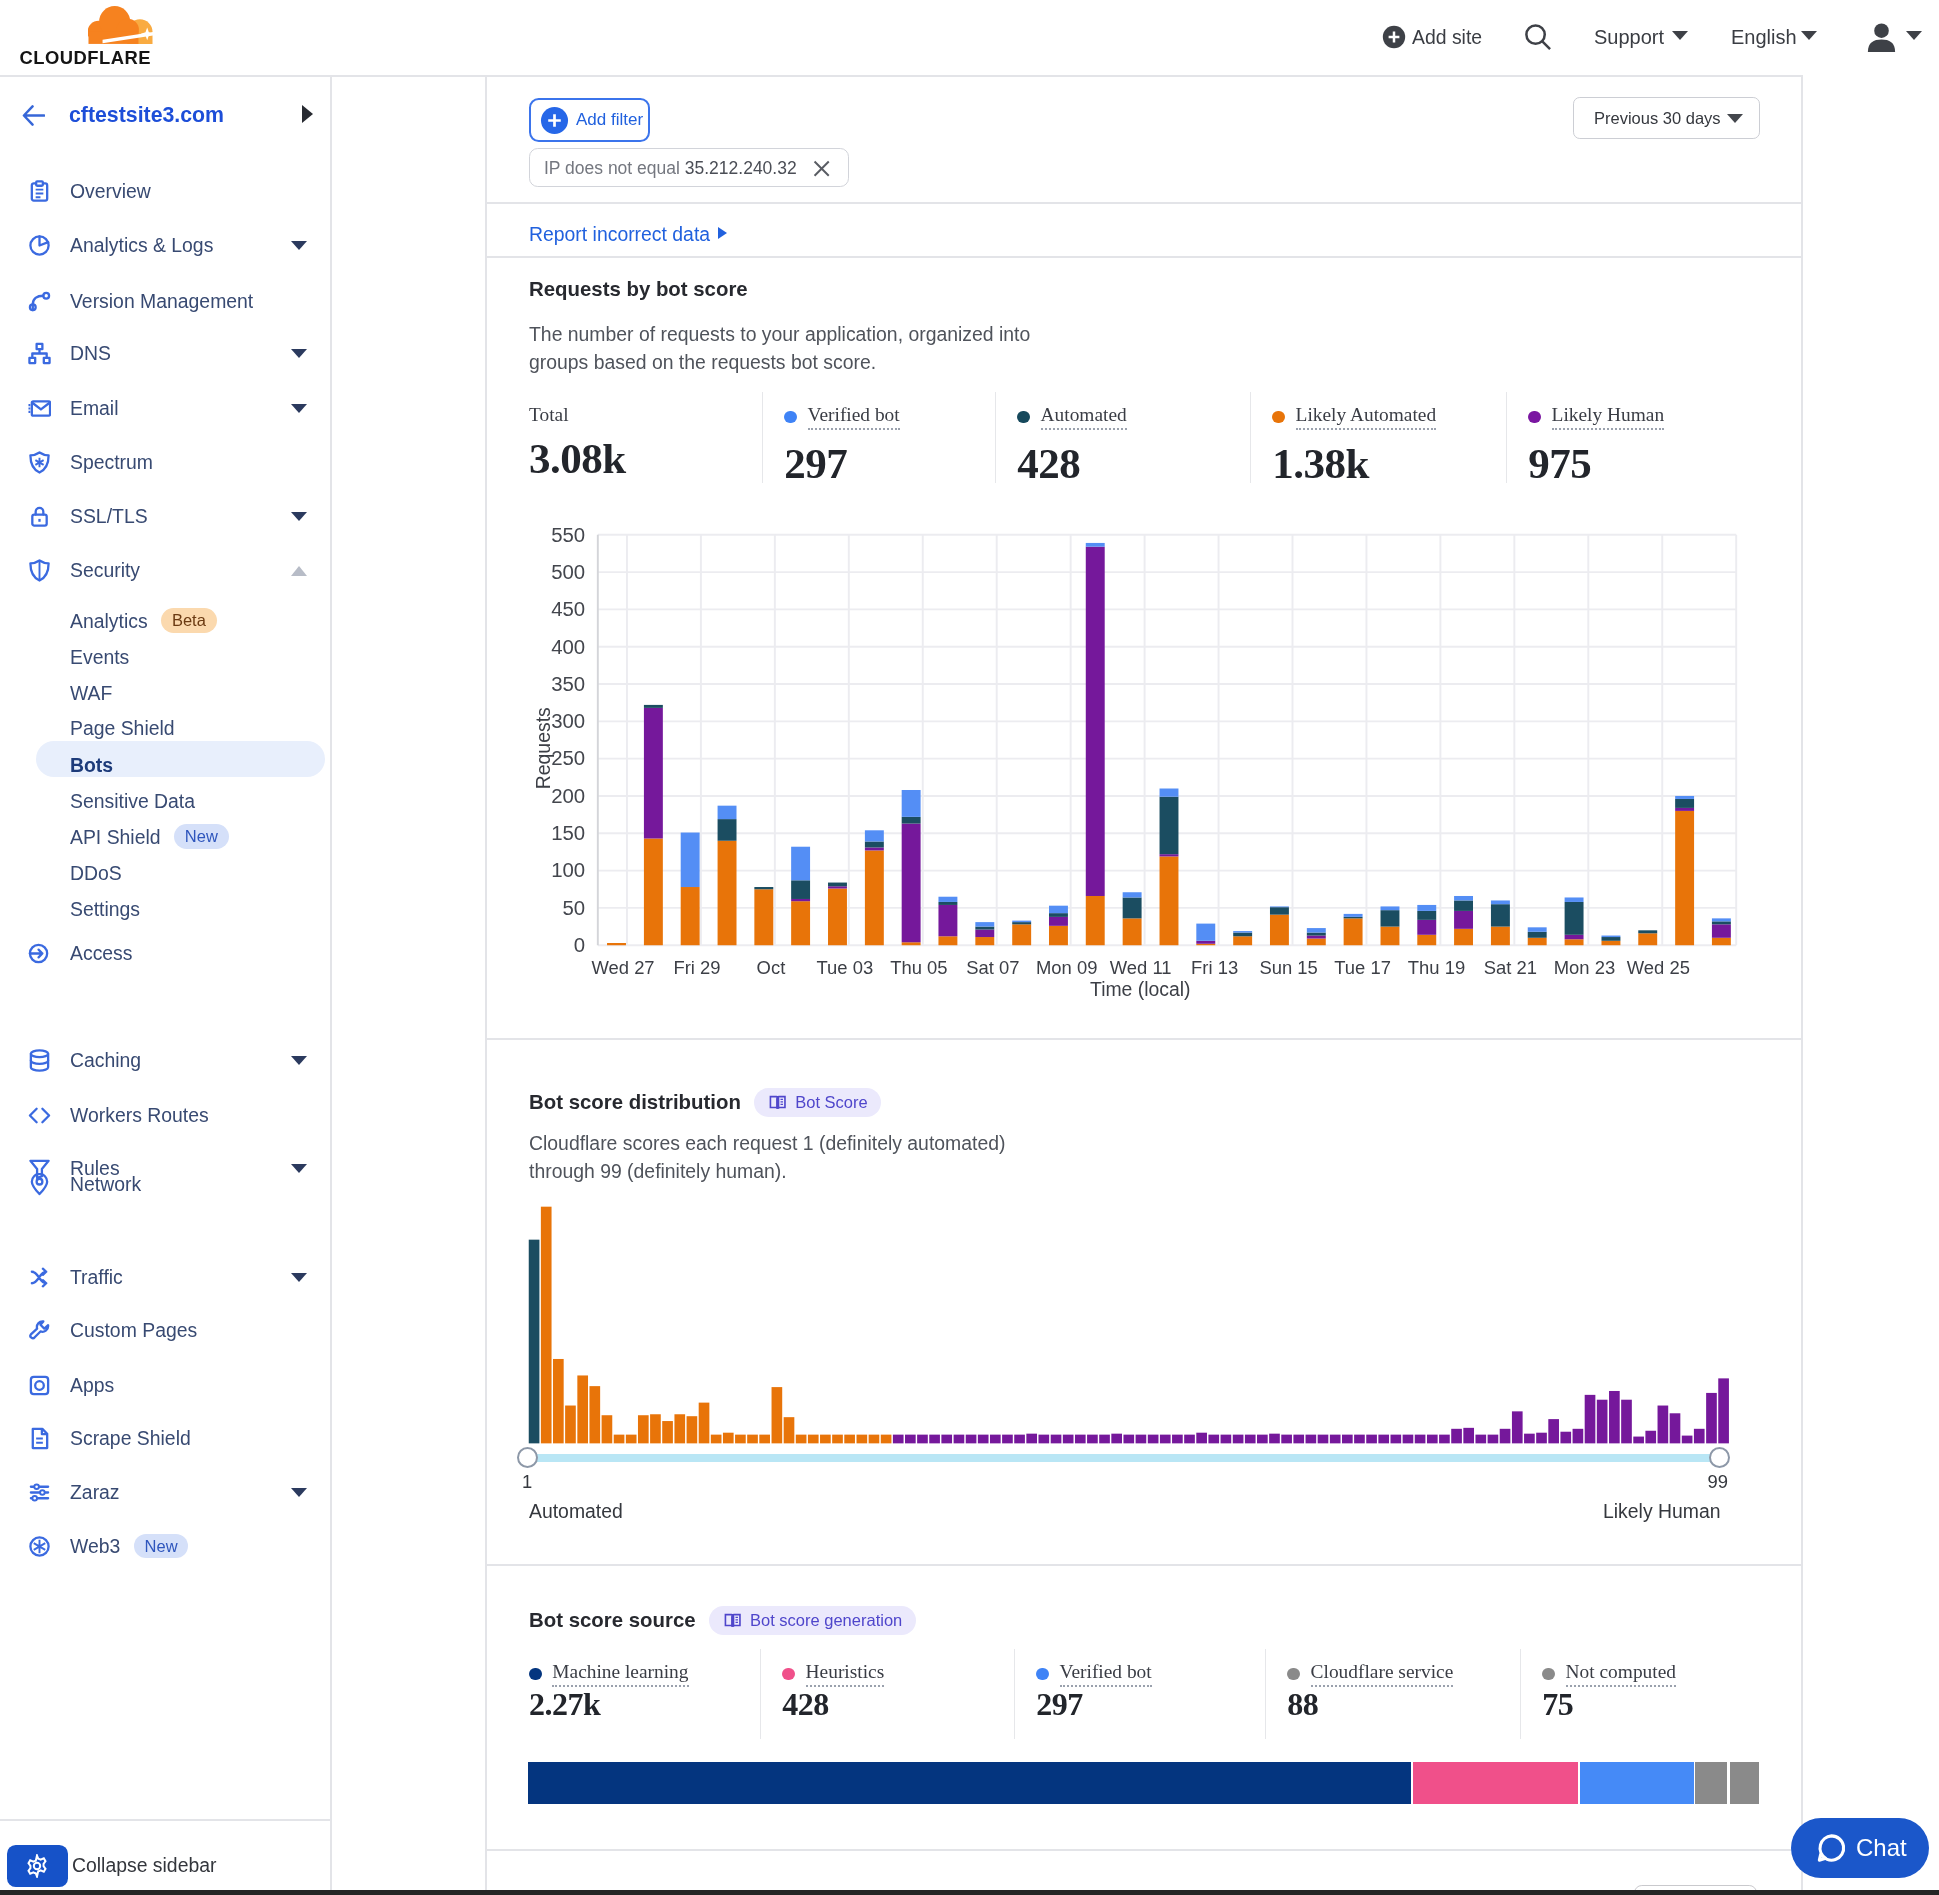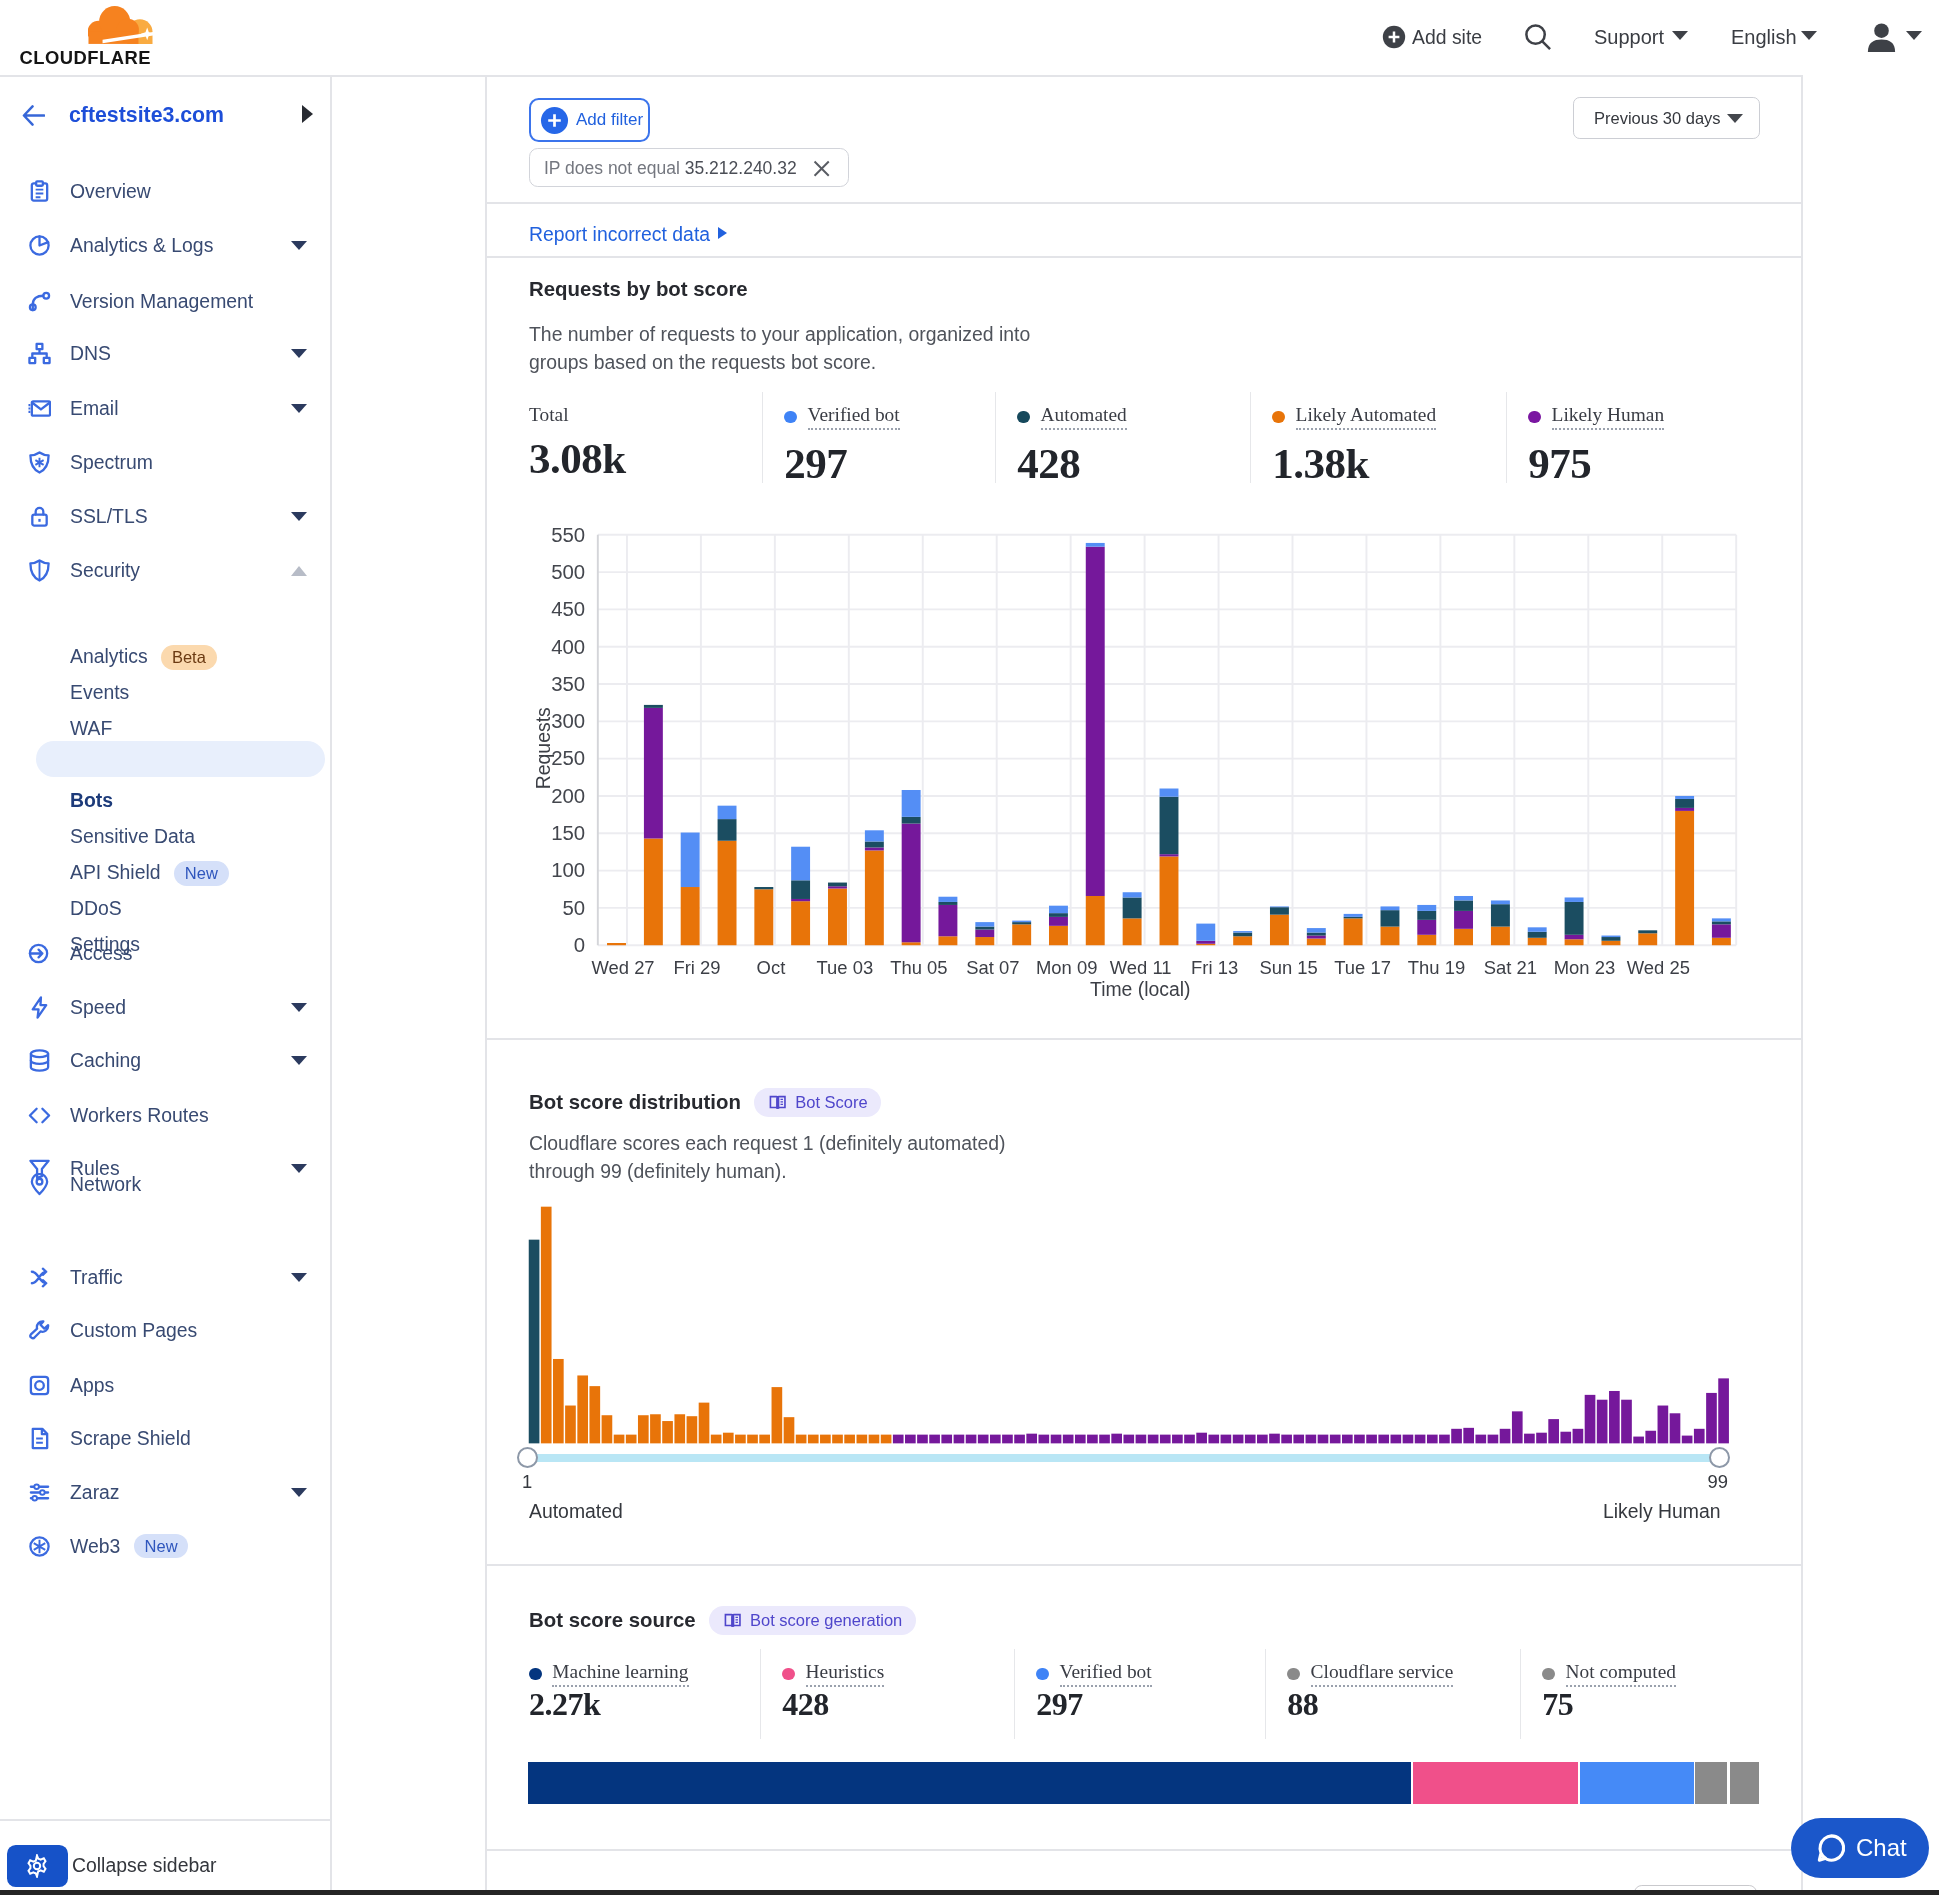--- a/index.html
+++ b/index.html
@@ -2,21 +2,21 @@
 <html><head><meta charset="utf-8"><style>
 *{margin:0;padding:0;box-sizing:border-box}
 html,body{width:1940px;height:1895px;background:#fff;font-family:"Liberation Sans",sans-serif;}
 #page{position:relative;width:1940px;height:1895px;overflow:hidden;background:#fff;}
 .abs{position:absolute;}
 .hline{position:absolute;height:1.9px;background:#e3e4e8;}
 .vline{position:absolute;width:1.9px;background:#e3e4e8;}
 .navitem{position:absolute;left:0;width:331px;height:54px;color:#384a72;font-size:19.4px;display:flex;align-items:center;}
 .navitem .ictxt{position:absolute;left:70px;}
 .navitem svg{position:absolute;left:28px;}
-.subitem{position:absolute;left:70px;color:#384a72;font-size:19.4px;display:flex;align-items:flex-start;height:36px;margin-top:48px;}
+.subitem{position:absolute;left:70px;color:#384a72;font-size:19.4px;display:flex;align-items:flex-end;height:36px;}
 .caret{position:absolute;width:0;height:0;border-left:8.2px solid transparent;border-right:8.2px solid transparent;border-top:9.7px solid #2b3a5e;}
 .badge{font-size:16.5px;border-radius:12.6px;padding:2.9px 10.7px;margin-left:13.6px;font-weight:400;}
 .beta{background:#fbd9ae;color:#6b3a12;}
 .newb{background:#d5e0f9;color:#2f56bd;}
 .statcol{position:absolute;top:394px;height:89px;font-family:Liberation Serif, serif;}
 .statcol .lab{font-size:19.4px;color:#3a3d45;display:flex;align-items:center;gap:10.7px;white-space:nowrap;margin-top:11.6px;}
 .statcol .val{font-size:43px;font-weight:700;color:#22252b;margin-top:8.7px;letter-spacing:-0.5px;}
 .dot{width:12.6px;height:12.6px;border-radius:50%;display:inline-block;flex:none;}
 .du{border-bottom:2.4px dotted #9aa1ad;padding-bottom:2.9px;}
 .sectitle{font-size:20.4px;font-weight:700;color:#27292f;}
@@ -136,27 +136,20 @@
 <div class="subitem" style="top:777px;">Sensitive Data</div>
 <div class="subitem" style="top:813px;">API Shield<span class="badge newb">New</span></div>
 <div class="subitem" style="top:849px;">DDoS</div>
 <div class="subitem" style="top:885px;">Settings</div>
 <div class="navitem" style="top:926px">
       <svg width="23" height="23" viewBox="0 0 24 24" style="top:15.5px">
         <circle cx="11" cy="12" r="9" fill="none" stroke="#3b6ae0" stroke-width="2.4" stroke-linecap="round" stroke-linejoin="round"></circle>
         <path d="M11 8 L15 12 L11 16 M15 12 L2 12" fill="none" stroke="#3b6ae0" stroke-width="2.4" stroke-linecap="round" stroke-linejoin="round"></path>
       </svg>
       <span class="ictxt" style="display:flex;align-items:center">Access</span>
-    </div>
-<div class="navitem" style="top:980px">
-      <svg width="23" height="23" viewBox="0 0 24 24" style="top:15.5px">
-        <path d="M13.5 1.5 L5 14 L11 14 L10 22.5 L19 9.5 L13 9.5 Z" fill="none" stroke="#3b6ae0" stroke-width="2.4" stroke-linecap="round" stroke-linejoin="round"></path>
-      </svg>
-      <span class="ictxt" style="display:flex;align-items:center">Speed</span>
-      <div class="caret" style="left:291px;top:23px;"></div>
     </div>
 <div class="navitem" style="top:1033px">
       <svg width="23" height="23" viewBox="0 0 24 24" style="top:15.5px">
         <ellipse cx="12" cy="5" rx="9" ry="3.5" fill="none" stroke="#3b6ae0" stroke-width="2.4" stroke-linecap="round" stroke-linejoin="round"></ellipse>
         <path d="M3 5 V19 C3 21 7 22.5 12 22.5 C17 22.5 21 21 21 19 V5" fill="none" stroke="#3b6ae0" stroke-width="2.4" stroke-linecap="round" stroke-linejoin="round"></path>
         <path d="M3 12 C3 14 7 15.5 12 15.5 C17 15.5 21 14 21 12" fill="none" stroke="#3b6ae0" stroke-width="2.4" stroke-linecap="round" stroke-linejoin="round"></path>
       </svg>
       <span class="ictxt" style="display:flex;align-items:center">Caching</span>
       <div class="caret" style="left:291px;top:23px;"></div>
     </div>

